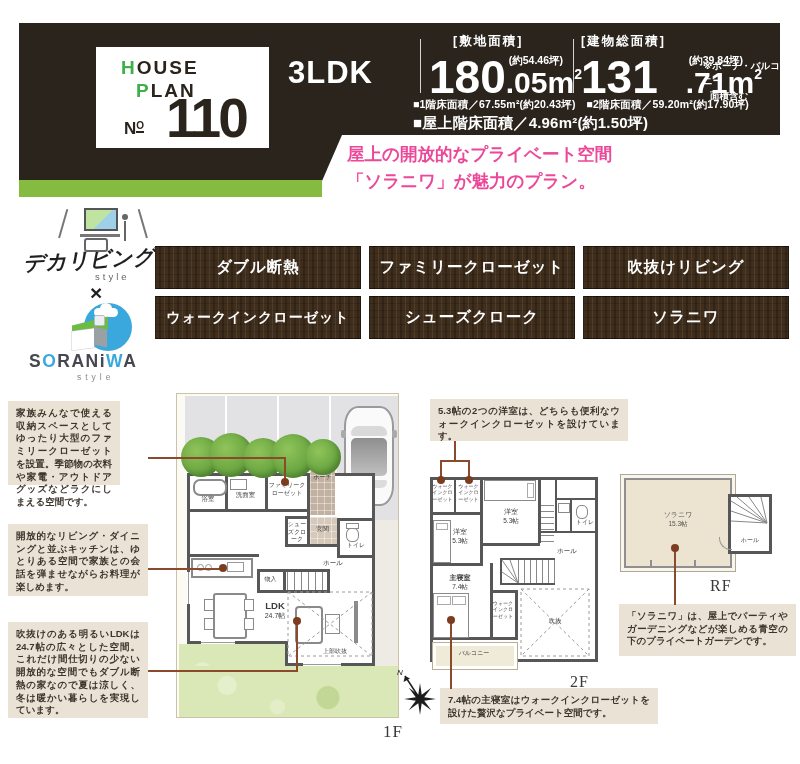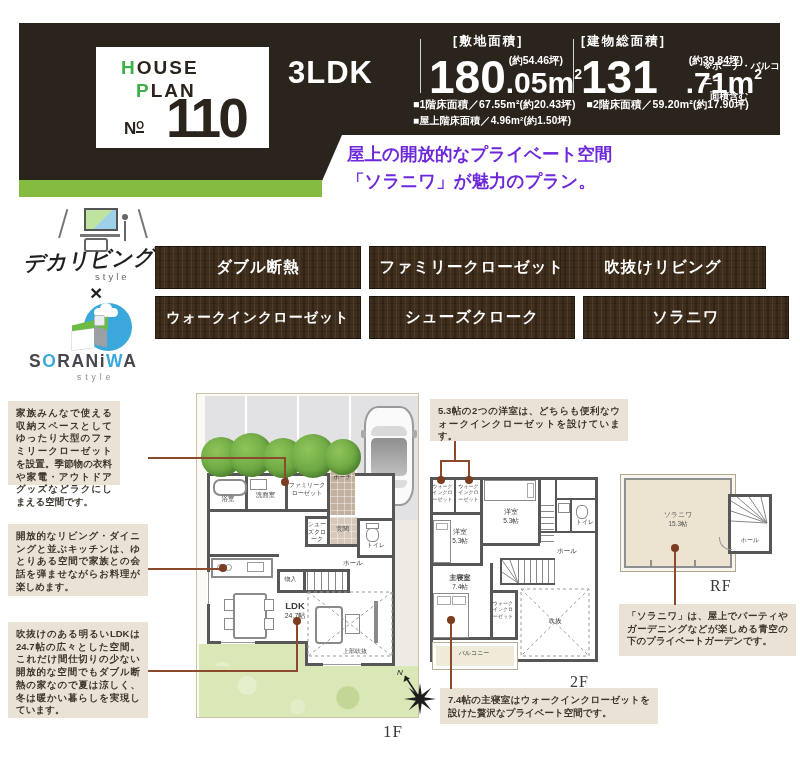--- a/index.html
+++ b/index.html
@@ -78,23 +78,23 @@
       <span style="font-size:46px;font-weight:800;">131</span><span style="position:relative;display:inline-block;margin-left:28px;"><span style="position:absolute;left:3px;top:-12px;font-size:10.5px;font-weight:700;white-space:nowrap;">(約39.84坪)</span><span style="font-size:30px;font-weight:800;">.71m</span><span style="font-size:14px;font-weight:800;vertical-align:14px;">2</span></span>
     </div>
   </div>
 
   <div class="abs hdr-txt" style="left:703px;top:58px;width:80px;font-size:9.5px;font-weight:700;line-height:1.6;">
     <div>※ポーチ・バルコニー</div>
     <div style="padding-left:7px;">面積含む</div>
   </div>
 
   <div class="abs hdr-txt" style="left:413px;top:98px;font-size:10.5px;font-weight:600;letter-spacing:.2px;">■1階床面積／67.55m²(約20.43坪)　■2階床面積／59.20m²(約17.90坪)</div>
-  <div class="abs hdr-txt" style="left:413px;top:114px;font-size:10px;font-weight:600;letter-spacing:.2px;">■屋上階床面積／4.96m²(約1.50坪)</div>
-
-  <div class="abs" style="left:347px;top:141px;color:#6d28d9;font-size:17.5px;font-weight:800;line-height:1.55;">
+  <div class="abs hdr-txt" style="left:413px;top:114px;font-size:15px;font-weight:600;letter-spacing:.2px;">■屋上階床面積／4.96m²(約1.50坪)</div>
+
+  <div class="abs" style="left:347px;top:141px;color:#ec4899;font-size:17.5px;font-weight:800;line-height:1.55;">
     <div>屋上の開放的なプライベート空間</div>
     <div>「ソラニワ」が魅力のプラン。</div>
   </div>
 
   <div class="abs" style="left:54px;top:208px;width:94px;height:42px;">
     <div class="abs" style="left:8px;top:2px;width:10px;height:30px;border-left:2px solid #777;transform:rotate(16deg);"></div>
     <div class="abs" style="left:78px;top:2px;width:10px;height:30px;border-right:2px solid #777;transform:rotate(-16deg);"></div>
     <div class="abs" style="left:30px;top:0;width:30px;height:19px;border:2px solid #555;background:linear-gradient(135deg,#bfe3a0 0 55%,#9fd0ea 55%);"></div>
     <div class="abs" style="left:26px;top:26px;width:40px;height:3px;background:#777;"></div>
     <div class="abs" style="left:30px;top:30px;width:20px;height:10px;border:2px solid #666;border-radius:3px;background:#fff;"></div>
@@ -114,21 +114,21 @@
     <div class="abs" style="left:32px;top:25px;width:13px;height:18px;background:#9aa0a4;transform:skewY(14deg);"></div>
     <div class="abs" style="left:32px;top:12px;width:9px;height:9px;background:#eceff1;border:1px solid #b5bcc1;border-radius:2px;"></div>
   </div>
   <div class="abs" style="left:29px;top:351px;font-size:17.5px;font-weight:700;letter-spacing:1.5px;color:#474750;">
     <span>S</span><span style="color:#3aa8dc;">O</span><span>RANi</span><span style="color:#3aa8dc;">W</span><span>A</span>
   </div>
   <div class="abs" style="left:77px;top:372px;font-size:8.5px;letter-spacing:4px;color:#8a8a8a;">style</div>
 
   <div class="tag" style="left:155px;top:246px;">ダブル断熱</div>
   <div class="tag" style="left:369px;top:246px;">ファミリークローゼット</div>
-  <div class="tag" style="left:560px;top:246px;">吹抜けリビング</div>
+  <div class="tag" style="left:583px;top:246px;">吹抜けリビング</div>
   <div class="tag" style="left:155px;top:296px;font-size:14px;">ウォークインクローゼット</div>
   <div class="tag" style="left:369px;top:296px;">シューズクローク</div>
   <div class="tag" style="left:583px;top:296px;">ソラニワ</div>
 
   <div class="callout" style="left:8px;top:401px;width:112px;height:84px;">家族みんなで使える収納スペースとしてゆったり大型のファミリークローゼットを設置。季節物の衣料や家電・アウトドアグッズなどラクにしまえる空間です。</div>
   <div class="callout" style="left:8px;top:524px;width:140px;height:72px;">開放的なリビング・ダイニングと並ぶキッチンは、ゆとりある空間で家族との会話を弾ませながらお料理が楽しめます。</div>
   <div class="callout" style="left:8px;top:622px;width:140px;height:96px;">吹抜けのある明るいLDKは24.7帖の広々とした空間。これだけ間仕切りの少ない開放的な空間でもダブル断熱の家なので夏は涼しく、冬は暖かい暮らしを実現しています。</div>
   <div class="callout" style="left:430px;top:399px;width:198px;height:42px;">5.3帖の2つの洋室は、どちらも便利なウォークインクローゼットを設けています。</div>
   <div class="callout" style="left:619px;top:604px;width:177px;height:52px;">「ソラニワ」は、屋上でパーティやガーデニングなどが楽しめる青空の下のプライベートガーデンです。</div>
   <div class="callout" style="left:440px;top:688px;width:218px;height:36px;">7.4帖の主寝室はウォークインクローゼットを設けた贅沢なプライベート空間です。</div>
@@ -147,21 +147,21 @@
     <div class="ll" style="left:440px;top:460px;width:2px;height:18px;"></div>
     <div class="ll" style="left:468px;top:460px;width:2px;height:18px;"></div>
     <div class="dot" style="left:437px;top:476px;"></div>
     <div class="dot" style="left:465px;top:476px;"></div>
     <div class="ll" style="left:674px;top:549px;width:2px;height:56px;"></div>
     <div class="dot" style="left:671px;top:544px;"></div>
     <div class="ll" style="left:450px;top:621px;width:2px;height:68px;"></div>
     <div class="dot" style="left:447px;top:616px;"></div>
   </div>
 
-  <div class="abs" style="left:196px;top:393px;width:223px;height:325px;border:1px solid #ccc2a8;background:#fbfaf5;box-sizing:border-box;">
+  <div class="abs" style="left:176px;top:393px;width:223px;height:325px;border:1px solid #ccc2a8;background:#fbfaf5;box-sizing:border-box;">
     <div class="abs" style="left:8px;top:2px;width:213px;height:58px;background:#e2e2e4;z-index:1;"></div>
     <div class="abs" style="left:160px;top:2px;width:61px;height:124px;background:#e2e2e4;z-index:1;"></div>
     <div>
       <div class="abs" style="left:48px;top:2px;width:2px;height:58px;background:#fff;z-index:2;"></div>
       <div class="abs" style="left:100px;top:2px;width:2px;height:58px;background:#fff;z-index:2;"></div>
       <div class="abs" style="left:152px;top:2px;width:2px;height:58px;background:#fff;z-index:2;"></div>
     </div>
     <div class="abs" style="left:167px;top:12px;width:50px;height:100px;background:#fafafa;border:2px solid #9a9a9a;border-radius:14px/20px;box-sizing:border-box;z-index:3;">
       <div class="abs" style="left:5px;top:18px;width:36px;height:10px;background:#d9d9d9;border-radius:8px 8px 3px 3px;"></div>
       <div class="abs" style="left:5px;top:30px;width:36px;height:38px;background:linear-gradient(180deg,#8f8f8f,#c0c0c0);border-radius:5px;"></div>

